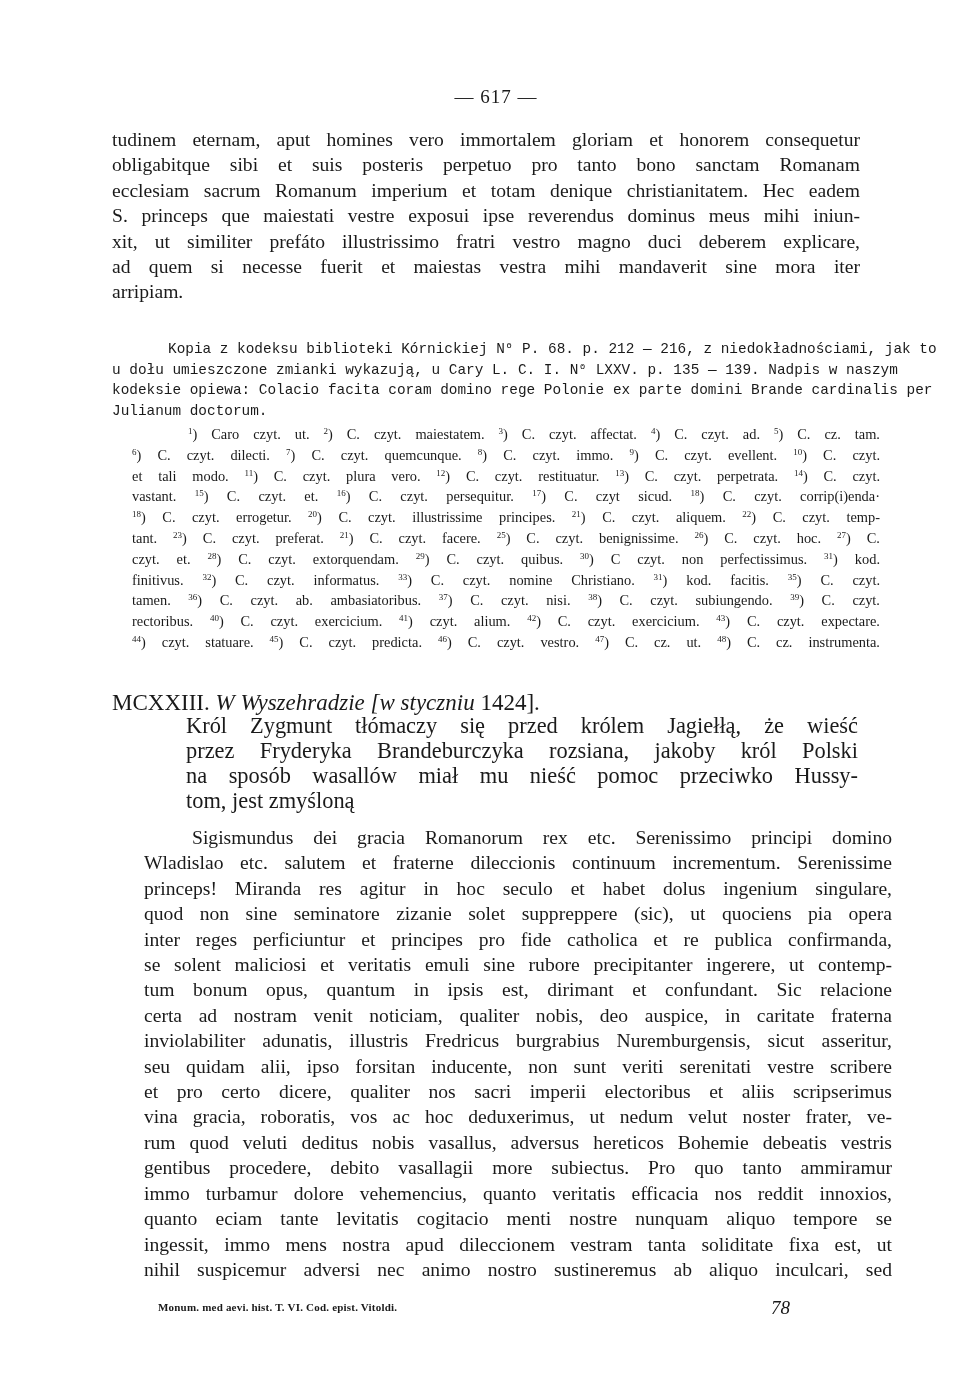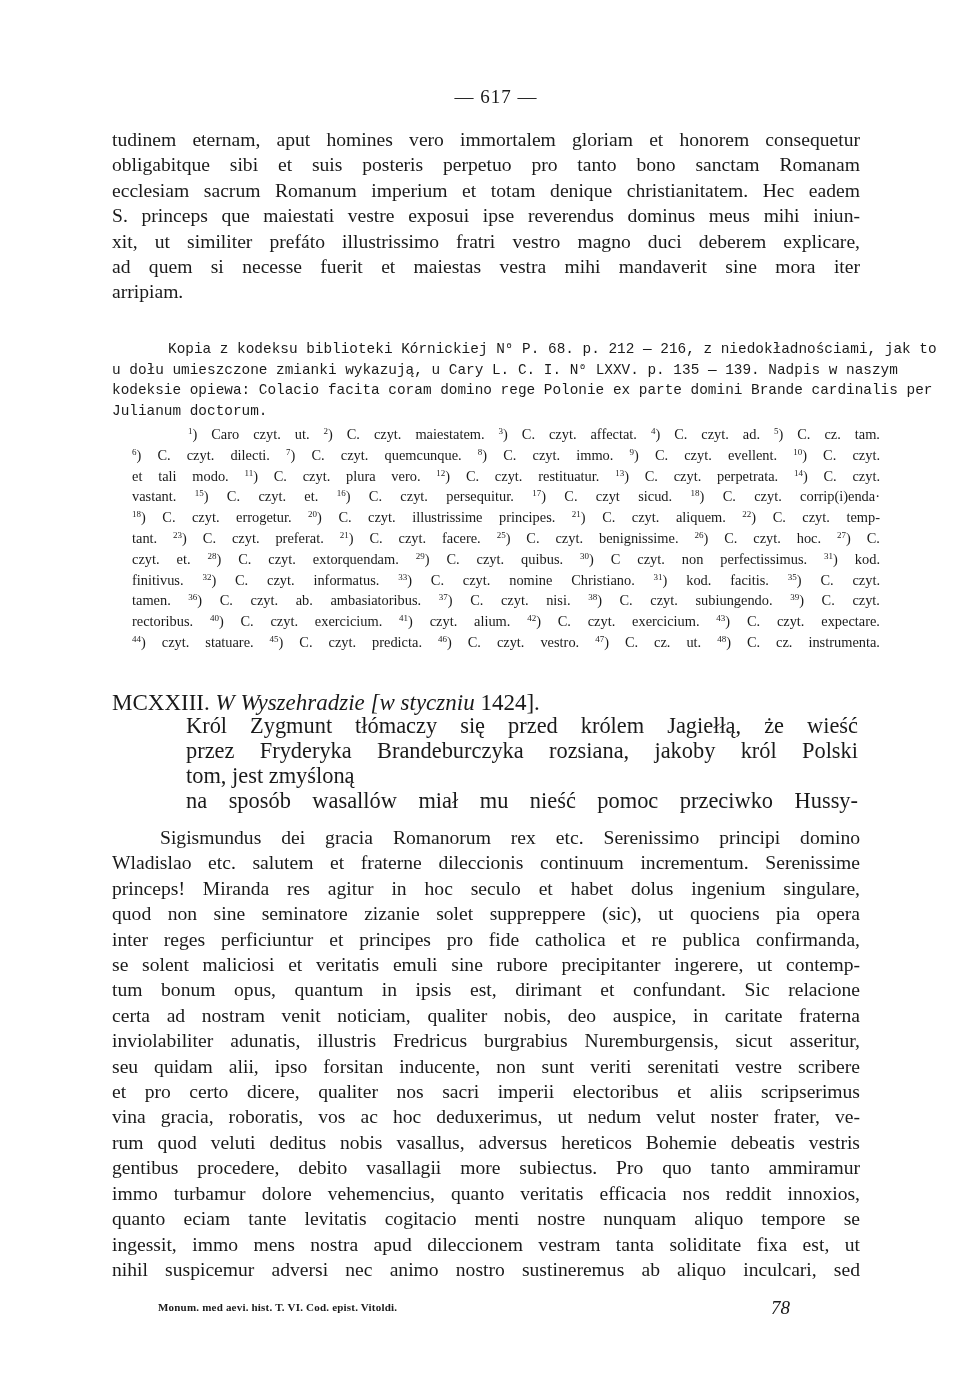--- a/index.html
+++ b/index.html
@@ -131,25 +131,25 @@
 
   <div class="block doc-title" style="top:690px;">
     <span>MCXXIII.</span>
     <span class="place">W Wyszehradzie [w styczniu</span>
     <span>1424].</span>
   </div>
 
   <div class="summary" style="top:713px;">
     <span class="line">Król Zygmunt tłómaczy się przed królem Jagiełłą, że wieść</span>
     <span class="line">przez Fryderyka Brandeburczyka rozsiana, jakoby król Polski</span>
+    <span class="line">na sposób wasallów miał mu nieść pomoc przeciwko Hussy-</span>
     <span class="line last">tom, jest zmyśloną</span>
-    <span class="line">na sposób wasallów miał mu nieść pomoc przeciwko Hussy-</span>
   </div>
 
-  <div class="block body-text" id="doc-text" style="top:825px;">
+  <div class="block body-text" id="doc-text" style="top:825px;margin-left:32px;">
       <span class="line indent-first">Sigismundus dei gracia Romanorum rex etc. Serenissimo principi domino</span>
       <span class="line">Wladislao etc. salutem et fraterne dileccionis continuum incrementum. Serenissime</span>
       <span class="line">princeps! Miranda res agitur in hoc seculo et habet dolus ingenium singulare,</span>
       <span class="line">quod non sine seminatore zizanie solet suppreppere (sic), ut quociens pia opera</span>
       <span class="line">inter reges perficiuntur et principes pro fide catholica et re publica confirmanda,</span>
       <span class="line">se solent maliciosi et veritatis emuli sine rubore precipitanter ingerere, ut contemp-</span>
       <span class="line">tum bonum opus, quantum in ipsis est, dirimant et confundant. Sic relacione</span>
       <span class="line">certa ad nostram venit noticiam, qualiter nobis, deo auspice, in caritate fraterna</span>
       <span class="line">inviolabiliter adunatis, illustris Fredricus burgrabius Nuremburgensis, sicut asseritur,</span>
       <span class="line">seu quidam alii, ipso forsitan inducente, non sunt veriti serenitati vestre scribere</span>

